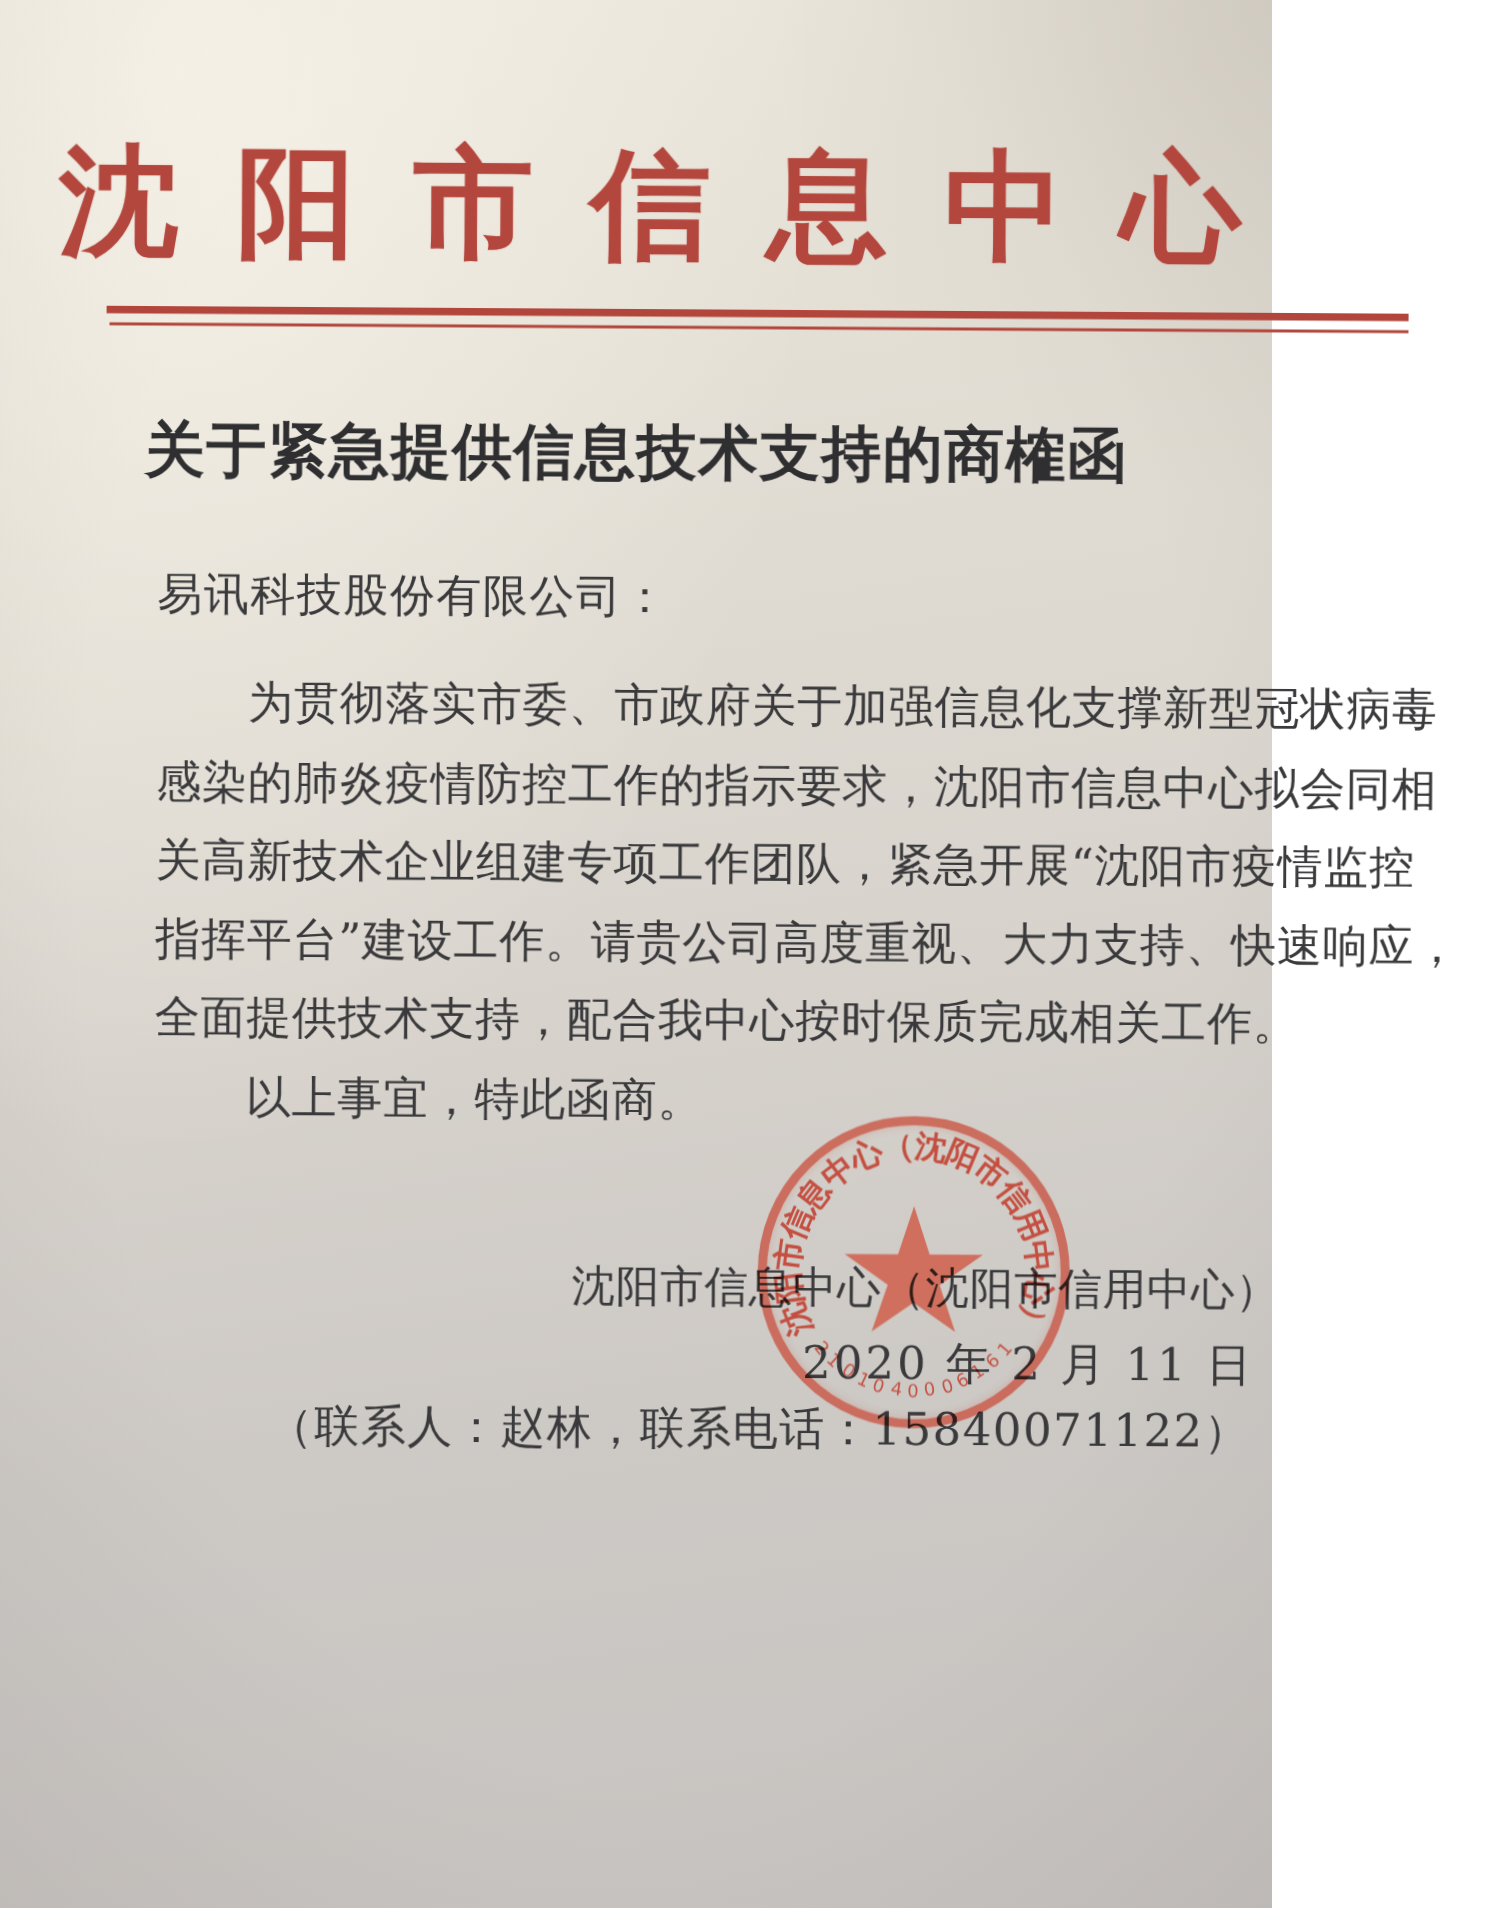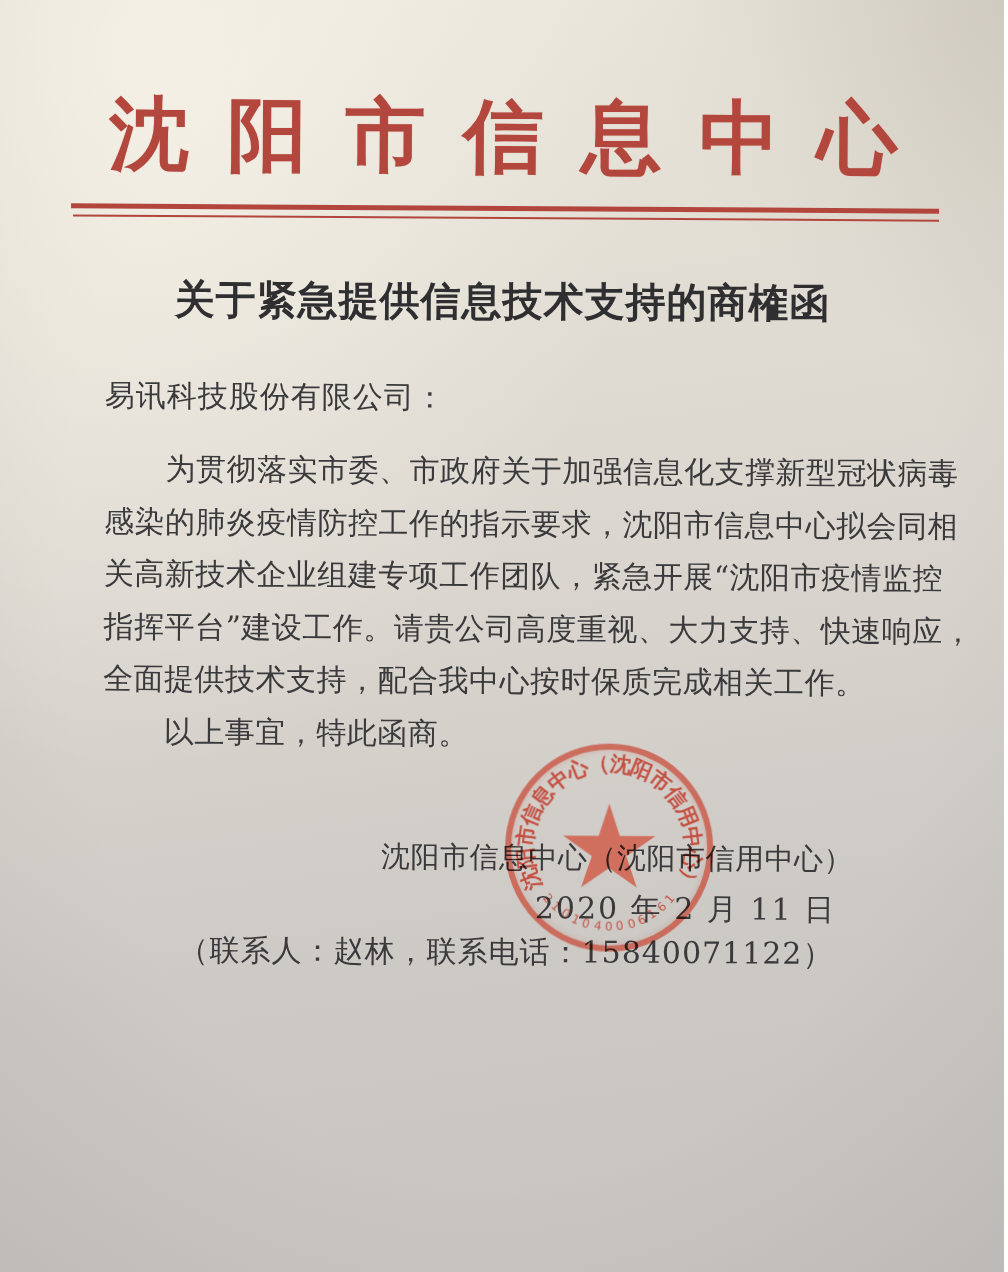--- a/index.html
+++ b/index.html
@@ -1,21 +1,21 @@
 <!DOCTYPE html>
 <html><head>
 <meta charset="utf-8">
 <style>
   html,body{margin:0;padding:0;}
   body{
     width:1008px;height:1272px;overflow:hidden;
     font-family:"DejaVu Serif","Liberation Serif",serif;
   }
   .page{
-    position:relative;width:1004px;height:1272px;
+    position:relative;width:848px;height:1272px;
     background:
       radial-gradient(circle at 100% 0%, rgba(125,118,110,0.15), transparent 22%),
       radial-gradient(ellipse at 14% 4%, rgba(255,252,242,0.55), transparent 42%),
       radial-gradient(ellipse at 50% 45%, transparent 62%, rgba(105,100,95,0.10) 100%),
       linear-gradient(172deg,#ebe6db 0%, #e4dfd5 22%, #d9d4cd 48%, #cdc9c5 72%, #c7c3c0 100%);
   }
   .content{
     position:absolute;inset:0;
     transform:rotate(0.35deg);
     transform-origin:50% 30%;

